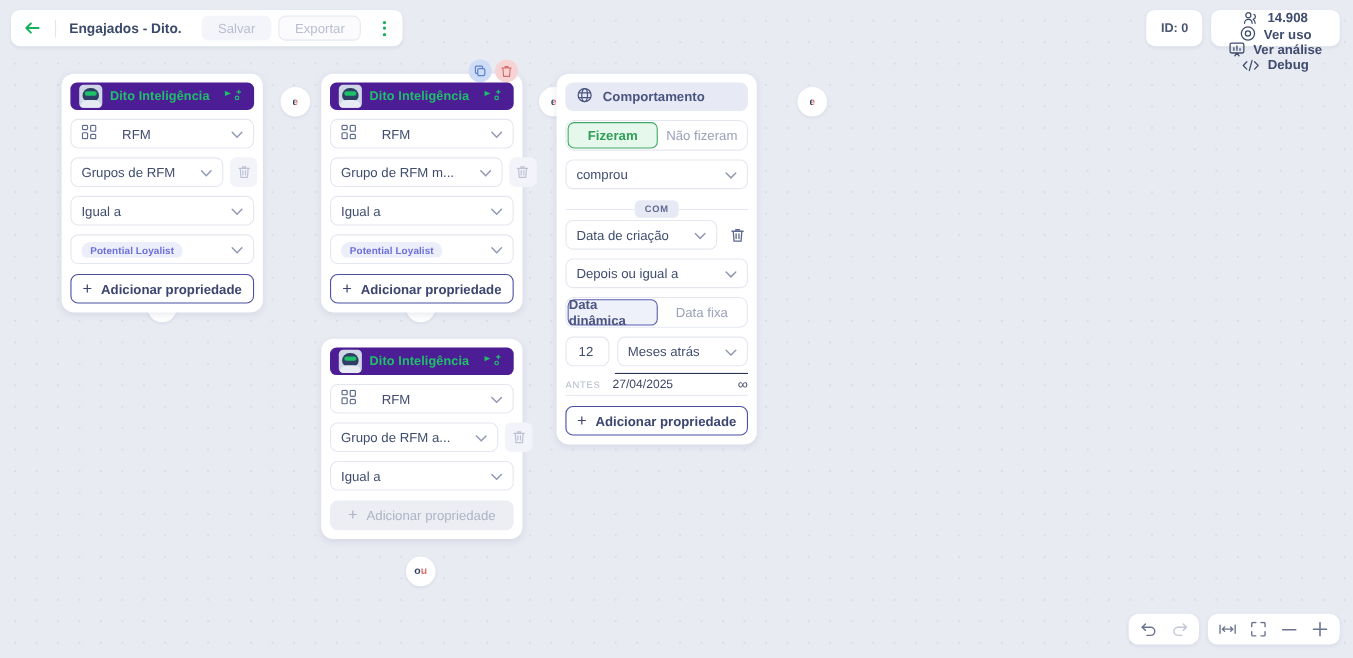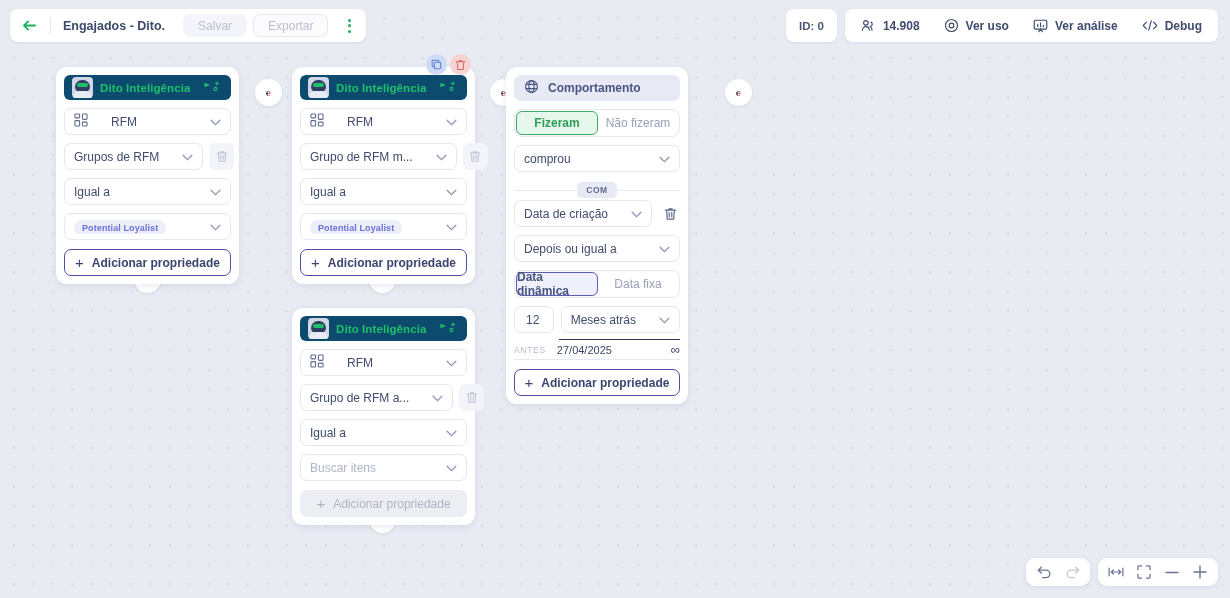--- a/index.html
+++ b/index.html
@@ -32,21 +32,21 @@
   .tb-btn.outline{ background:#fbfbfd; border:1px solid #e6e8f1;}
   .kebab{ width:22px;height:24px;display:flex;flex-direction:column;align-items:center;justify-content:center;gap:2.5px;cursor:pointer;margin-left:4px;}
   .kebab i{ width:3px;height:3px;border-radius:50%;background:#18b05c; display:block;}
 
   .topbar-right{ position:absolute; right:12px; top:9px; display:flex; gap:8px; align-items:center;}
   .pill{
     background:#fff;border-radius:8px;height:33px;display:flex;align-items:center;
     box-shadow:0 1px 3px rgba(40,50,90,.08);
   }
   .pill.id{ padding:0 13px; font-size:11.5px; color:#4a5676; font-weight:600;}
-  .pill.group{ padding:0 4px; gap:0;}
+  .pill.group{ padding:0 4px; gap:0;flex-direction:column;}
   .tr-item{
     display:flex;align-items:center;gap:7px;padding:0 12px;height:33px;
     font-size:12px;color:#3f4c6e;font-weight:600;cursor:pointer;white-space:nowrap;
   }
   .tr-item svg{ display:block;}
 
   
   .conn{
     position:absolute;width:27px;height:27px;border-radius:50%;background:#fff;
     display:flex;align-items:center;justify-content:center;
@@ -56,21 +56,21 @@
   .conn span{ font-size:9.5px;font-weight:600;letter-spacing:.2px;
     background:linear-gradient(90deg,#2d3c63 0 50%, #e96a6a 50% 100%);
     -webkit-background-clip:text;background-clip:text;color:transparent;}
 
   
   .card{
     position:absolute;background:#fff;border-radius:11px;padding:8px;
     box-shadow:0 2px 7px rgba(45,60,110,.10);
   }
   .card-head{
-    height:25px;border-radius:6px;background:#0c4a6e;display:flex;align-items:center;
+    height:25px;border-radius:6px;background:#4c1d95;display:flex;align-items:center;
     padding:0 8px;gap:7px;position:relative;overflow:hidden;
   }
   .avatar{
     width:21px;height:21px;border-radius:4px;background:#cfd6e6;flex:none;position:relative;overflow:hidden;
   }
   .avatar .face{position:absolute;left:3px;top:3px;width:15px;height:12px;border-radius:7px 7px 5px 5px;background:#2f3f63;}
   .avatar .visor{position:absolute;left:5px;top:6px;width:11px;height:4px;border-radius:2px;background:#1ec06a;}
   .avatar .body{position:absolute;left:1px;top:14px;width:19px;height:8px;border-radius:6px 6px 0 0;background:#e6ebf4;}
   .head-title{ color:#1ec06a;font-size:11.5px;font-weight:700;letter-spacing:.1px;}
   .sparkles{ position:absolute;right:7px;top:4px;width:22px;height:18px;color:#1ec06a;}
@@ -400,26 +400,20 @@
             <path d="M1.4 3.2h10.2M5 3.2V1.8h3v1.4M2.6 3.2l.7 9h6.4l.7-9M5.2 5.6v4.2M7.8 5.6v4.2"></path>
           </svg>
       </div>
     </div>
     <div class="field">
       <span class="label">Igual a</span>
       <span class="chev"><svg width="11" height="7" viewBox="0 0 12 8" fill="none" stroke="#8f97b2" stroke-width="1.5" stroke-linecap="round">
             <path d="M1 1.5 6 6.5l5-5"></path>
           </svg></span>
     </div>
-    <div class="field">
-      <span class="label ph">Buscar itens</span>
-      <span class="chev"><svg width="11" height="7" viewBox="0 0 12 8" fill="none" stroke="#8f97b2" stroke-width="1.5" stroke-linecap="round">
-            <path d="M1 1.5 6 6.5l5-5"></path>
-          </svg></span>
-    </div>
     <div class="add-btn disabled">
       <span class="plus">+</span>
       <span>Adicionar propriedade</span>
     </div>
   </div>
 
   <div class="card" style="left:506px; top:67px; width:182px;">
     <div class="beh-head">
       <span>
         <svg width="15" height="15" viewBox="0 0 16 16" fill="none" stroke="#4a5480" stroke-width="1.2">

